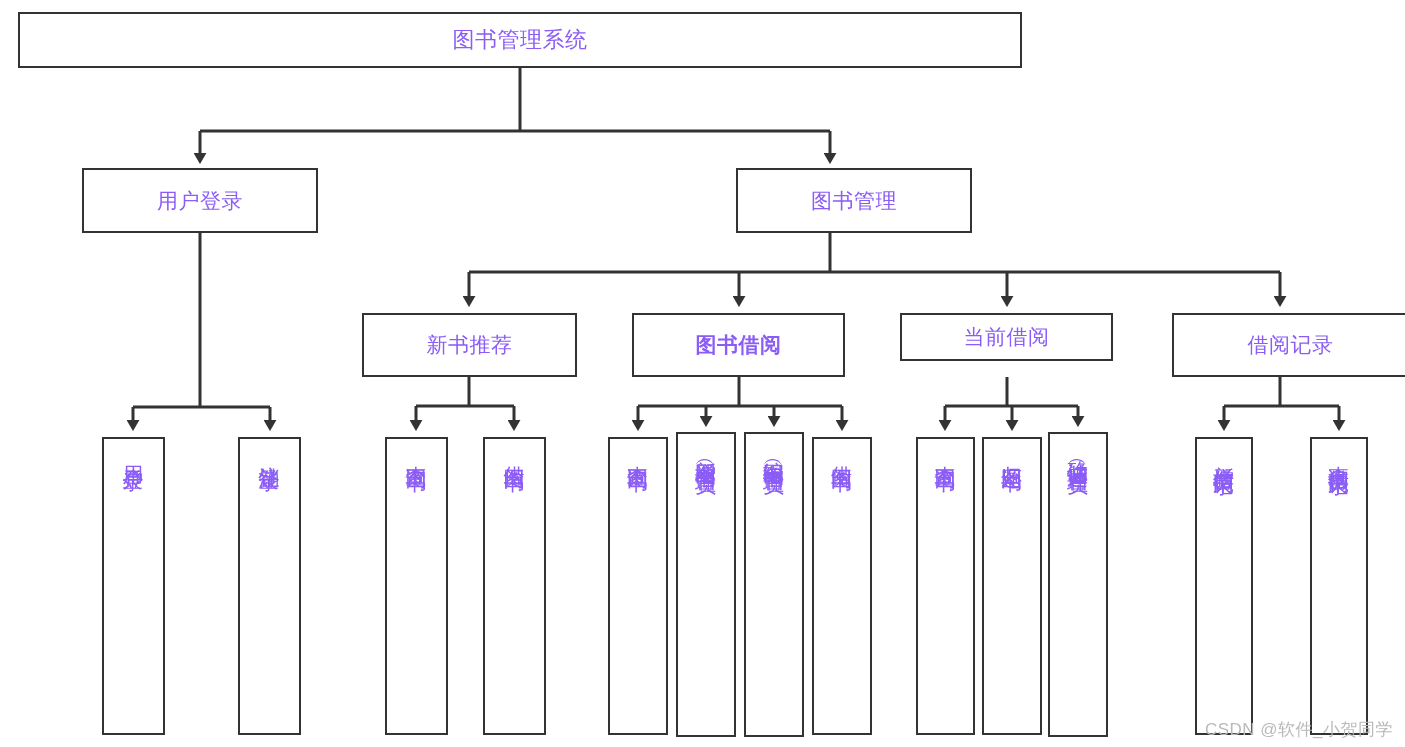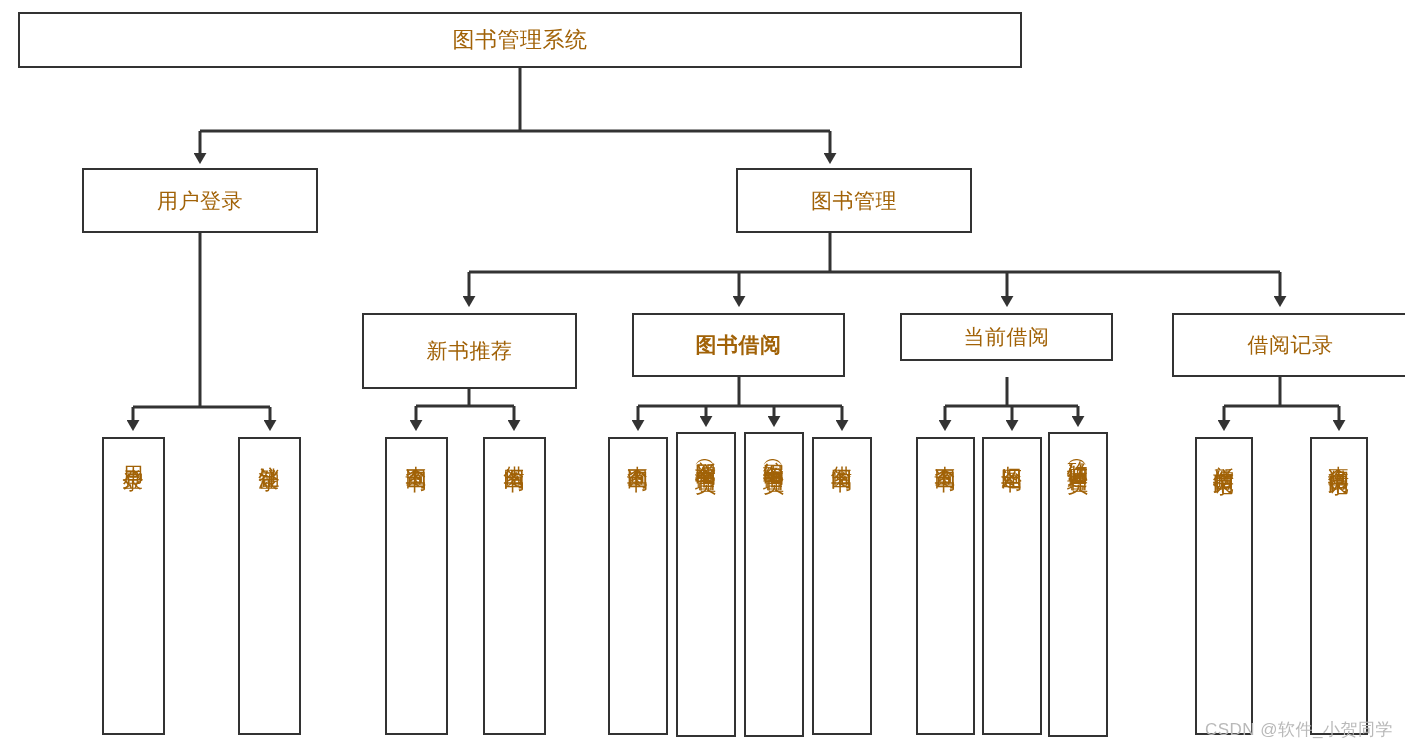--- a/index.html
+++ b/index.html
@@ -28,21 +28,21 @@
   }
   .node {
     position: absolute;
     box-sizing: border-box;
     border: 2.5px solid #333333;
     background: #ffffff;
     display: flex;
     align-items: center;
     justify-content: center;
     text-align: left;
-    color: #a16207;
+    color: #8b5cf6;
   }
   .node .lbl {
     display: block;
     line-height: 1.12;
     letter-spacing: 0.5px;
   }
   .node.horiz .lbl {
     font-size: 21px;
   }
   .node.root .lbl {
@@ -132,21 +132,21 @@
     <span class="lbl">图书管理系统</span>
   </div>
 
   <div class="node horiz" style="left:82px; top:168px; width:236px; height:65px;">
     <span class="lbl">用户登录</span>
   </div>
   <div class="node horiz" style="left:712px; top:168px; width:236px; height:65px;margin-left:24px;">
     <span class="lbl">图书管理</span>
   </div>
 
-  <div class="node horiz" style="left:362px; top:313px; width:215px; height:76px;">
+  <div class="node horiz" style="left:362px; top:313px; width:215px; height:64px;">
     <span class="lbl">新书推荐</span>
   </div>
   <div class="node horiz" style="left:632px; top:313px; width:213px; height:64px;font-weight:bold;">
     <span class="lbl">图书借阅</span>
   </div>
   <div class="node horiz" style="left:900px; top:313px; width:213px; height:48px;">
     <span class="lbl">当前借阅</span>
   </div>
   <div class="node horiz" style="left:1172px; top:313px; width:237px; height:64px;">
     <span class="lbl">借阅记录</span>

